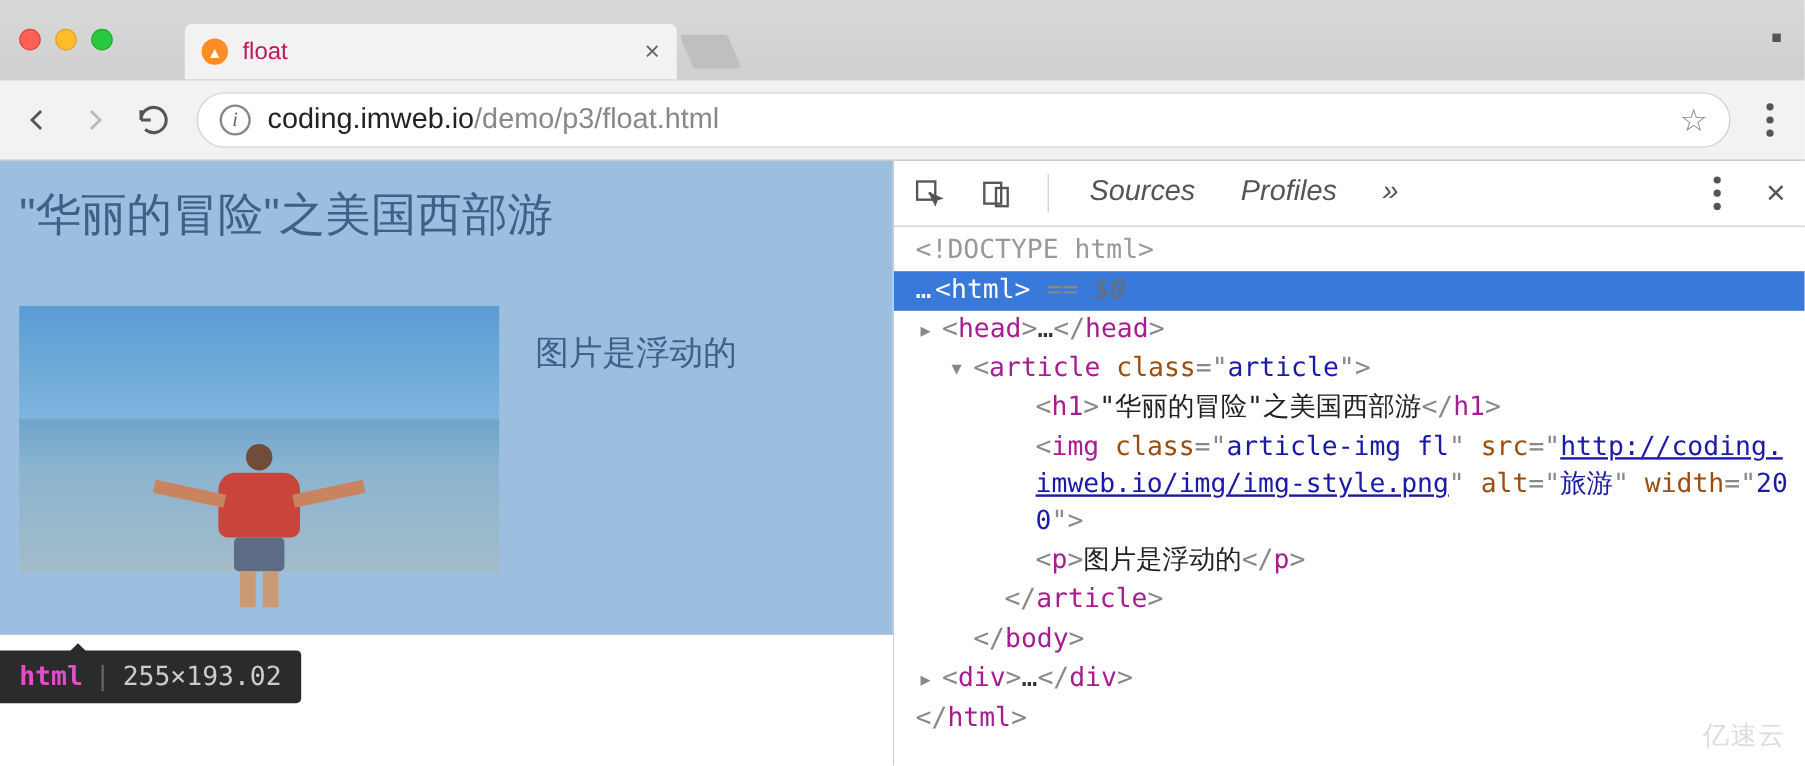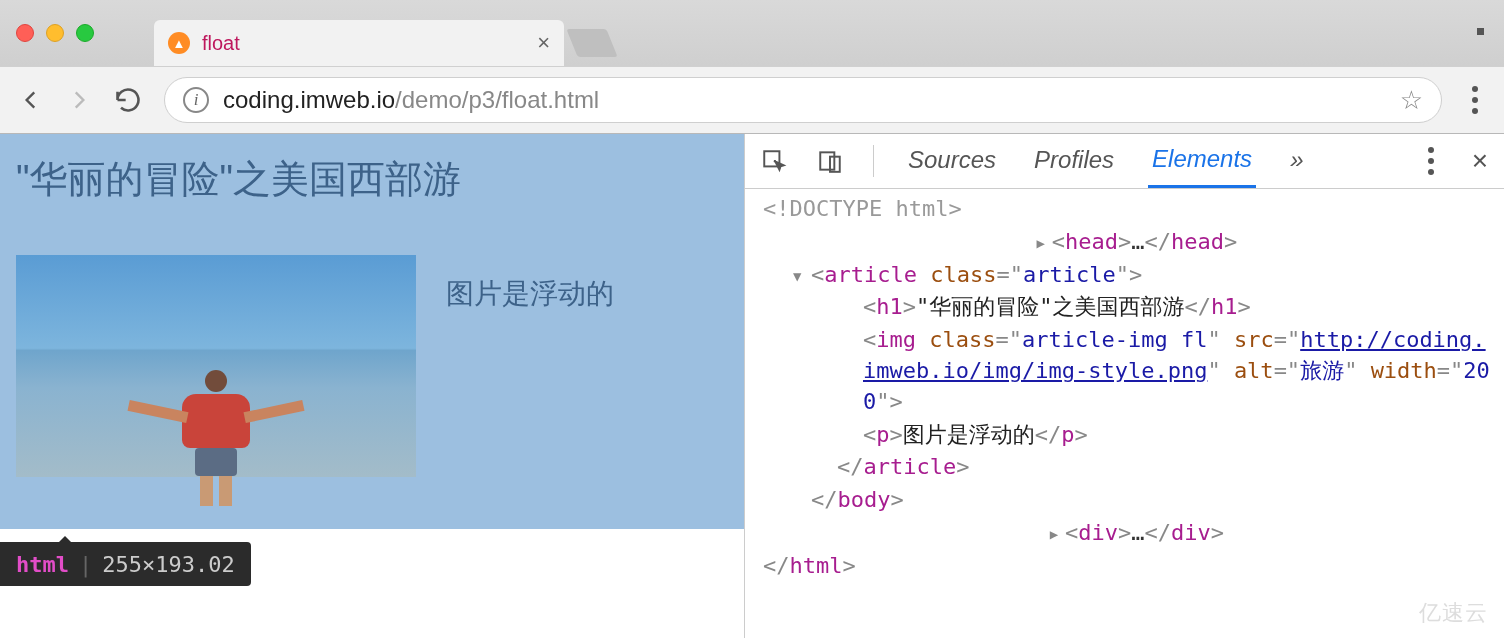--- a/index.html
+++ b/index.html
@@ -64,21 +64,21 @@
     
     .dt-tabs { height: 55px; border-bottom: 1px solid #ccc; display: flex; align-items: center; padding: 0 16px; gap: 30px; font-size: 24px; color: #555; }
     .dt-tab { padding: 10px 4px 12px; font-style: italic; }
     .dt-tab.active { color: #1a73e8; border-bottom: 3px solid #1a73e8; }
     .dt-spacer { flex: 1; }
     .dt-ico { display: flex; align-items: center; }
     .dt-sep { width: 1px; height: 32px; background: #ccc; }
 
     .dom { flex: 1; font-family: "Menlo", "Consolas", monospace; font-size: 22px; line-height: 1.4; padding: 4px 0; overflow: auto; color: #333; }
     .ln { white-space: nowrap; padding: 1px 0 1px 18px; }
-    .indent1 { padding-left: 40px; text-align: center; }
+    .indent1 { padding-left: 40px; }
     .indent2 { padding-left: 66px; }
     .indent3 { padding-left: 92px; }
     .indent4 { padding-left: 118px; white-space: normal; padding-right: 14px; word-break: break-all; }
     .selected { background: #3879d9; color: #fff; }
     .sel-dots { color: #fff; margin-right: 2px; letter-spacing: 1px; }
     .toggle { display: inline-block; width: 14px; margin-left: -18px; margin-right: 4px; color: #888; font-size: 14px; vertical-align: 1px; }
     .toggle.open::before { content: "▼"; }
     .toggle.closed::before { content: "▶"; }
     .doctype { color: #999; }
     .tag { color: #a71d8f; }
@@ -174,33 +174,33 @@
       </div>
       <div class="dt-ico">
         <svg width="26" height="26" viewBox="0 0 24 24" fill="none" stroke="#555" stroke-width="1.8">
             <rect x="3" y="4" width="13" height="16"></rect>
             <rect x="12" y="8" width="9" height="14"></rect>
           </svg>
       </div>
       <div class="dt-sep"></div>
       <div class="dt-tab">Sources</div>
       <div class="dt-tab">Profiles</div>
-      <div class="dt-tab active">Elements</div>
       <div class="dt-tab">»</div>
       <div class="dt-spacer"></div>
       <div class="dots3">
           <span></span>
           <span></span>
           <span></span>
         </div>
       <div style="font-size:28px;color:#555;">×</div>
     </div>
 
     <div class="dom">
       <div class="ln"><span class="doctype">&lt;!DOCTYPE html&gt;</span></div>
+      <div class="ln selected"><span class="sel-dots">…</span>&lt;<span>html</span>&gt;<span class="eq"> <span>== </span><span class="dollar">$0</span></span></div>
       <div class="ln indent1"><span class="toggle closed"></span><span class="punc">&lt;</span><span class="tag">head</span><span class="punc">&gt;</span><span>…</span><span class="punc">&lt;/</span><span class="tag">head</span><span class="punc">&gt;</span></div>
       <div class="ln indent2"><span class="toggle open"></span><span class="punc">&lt;</span><span class="tag">article</span> <span class="attr-n">class</span><span class="punc">="</span><span class="attr-v">article</span><span class="punc">"&gt;</span></div>
       <div class="ln indent4"><span class="punc">&lt;</span><span class="tag">h1</span><span class="punc">&gt;</span><span class="txt">"华丽的冒险"之美国西部游</span><span class="punc">&lt;/</span><span class="tag">h1</span><span class="punc">&gt;</span></div>
       <div class="ln indent4"><span class="punc">&lt;</span><span class="tag">img</span> <span class="attr-n">class</span><span class="punc">="</span><span class="attr-v">article-img fl</span><span class="punc">"</span> <span class="attr-n">src</span><span class="punc">="</span><span class="link">http://coding.imweb.io/img/img-style.png</span><span class="punc">"</span> <span class="attr-n">alt</span><span class="punc">="</span><span class="attr-v">旅游</span><span class="punc">"</span> <span class="attr-n">width</span><span class="punc">="</span><span class="attr-v">200</span><span class="punc">"&gt;</span></div>
       <div class="ln indent4"><span class="punc">&lt;</span><span class="tag">p</span><span class="punc">&gt;</span><span class="txt">图片是浮动的</span><span class="punc">&lt;/</span><span class="tag">p</span><span class="punc">&gt;</span></div>
       <div class="ln indent3"><span class="punc">&lt;/</span><span class="tag">article</span><span class="punc">&gt;</span></div>
       <div class="ln indent2"><span class="punc">&lt;/</span><span class="tag">body</span><span class="punc">&gt;</span></div>
       <div class="ln indent1"><span class="toggle closed"></span><span class="punc">&lt;</span><span class="tag">div</span><span class="punc">&gt;</span><span>…</span><span class="punc">&lt;/</span><span class="tag">div</span><span class="punc">&gt;</span></div>
       <div class="ln"><span class="punc">&lt;/</span><span class="tag">html</span><span class="punc">&gt;</span></div>
     </div>

